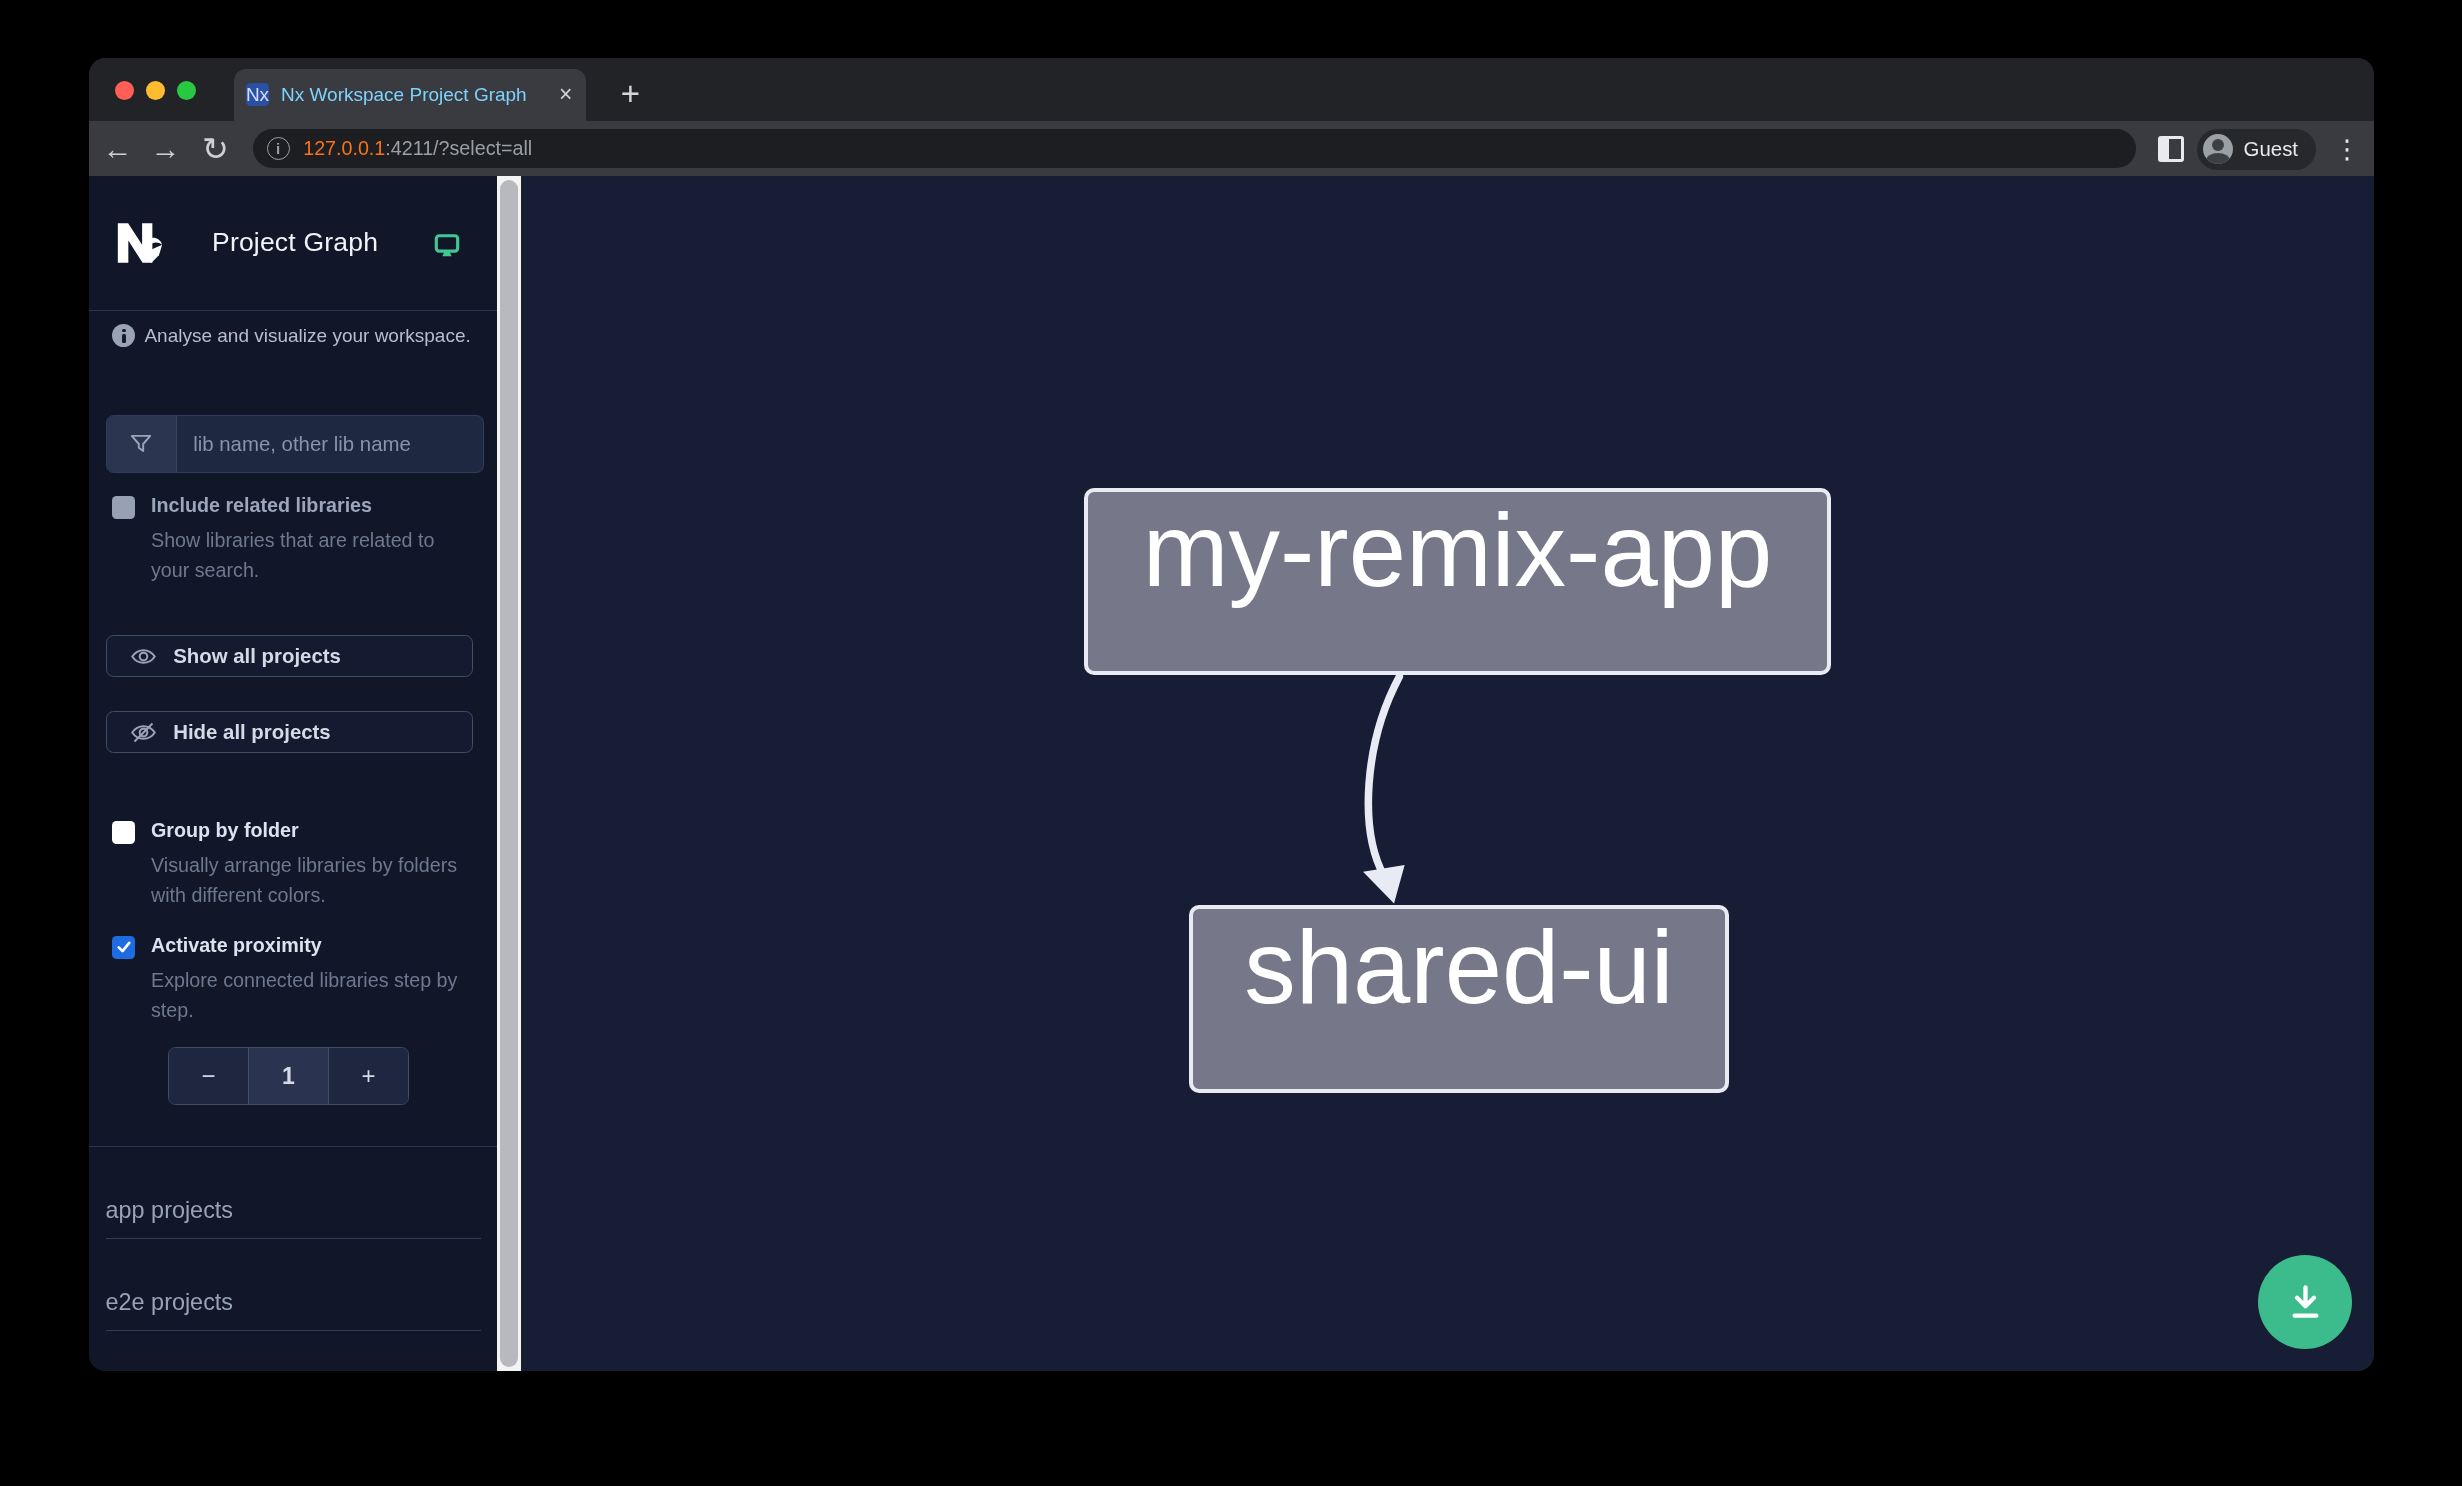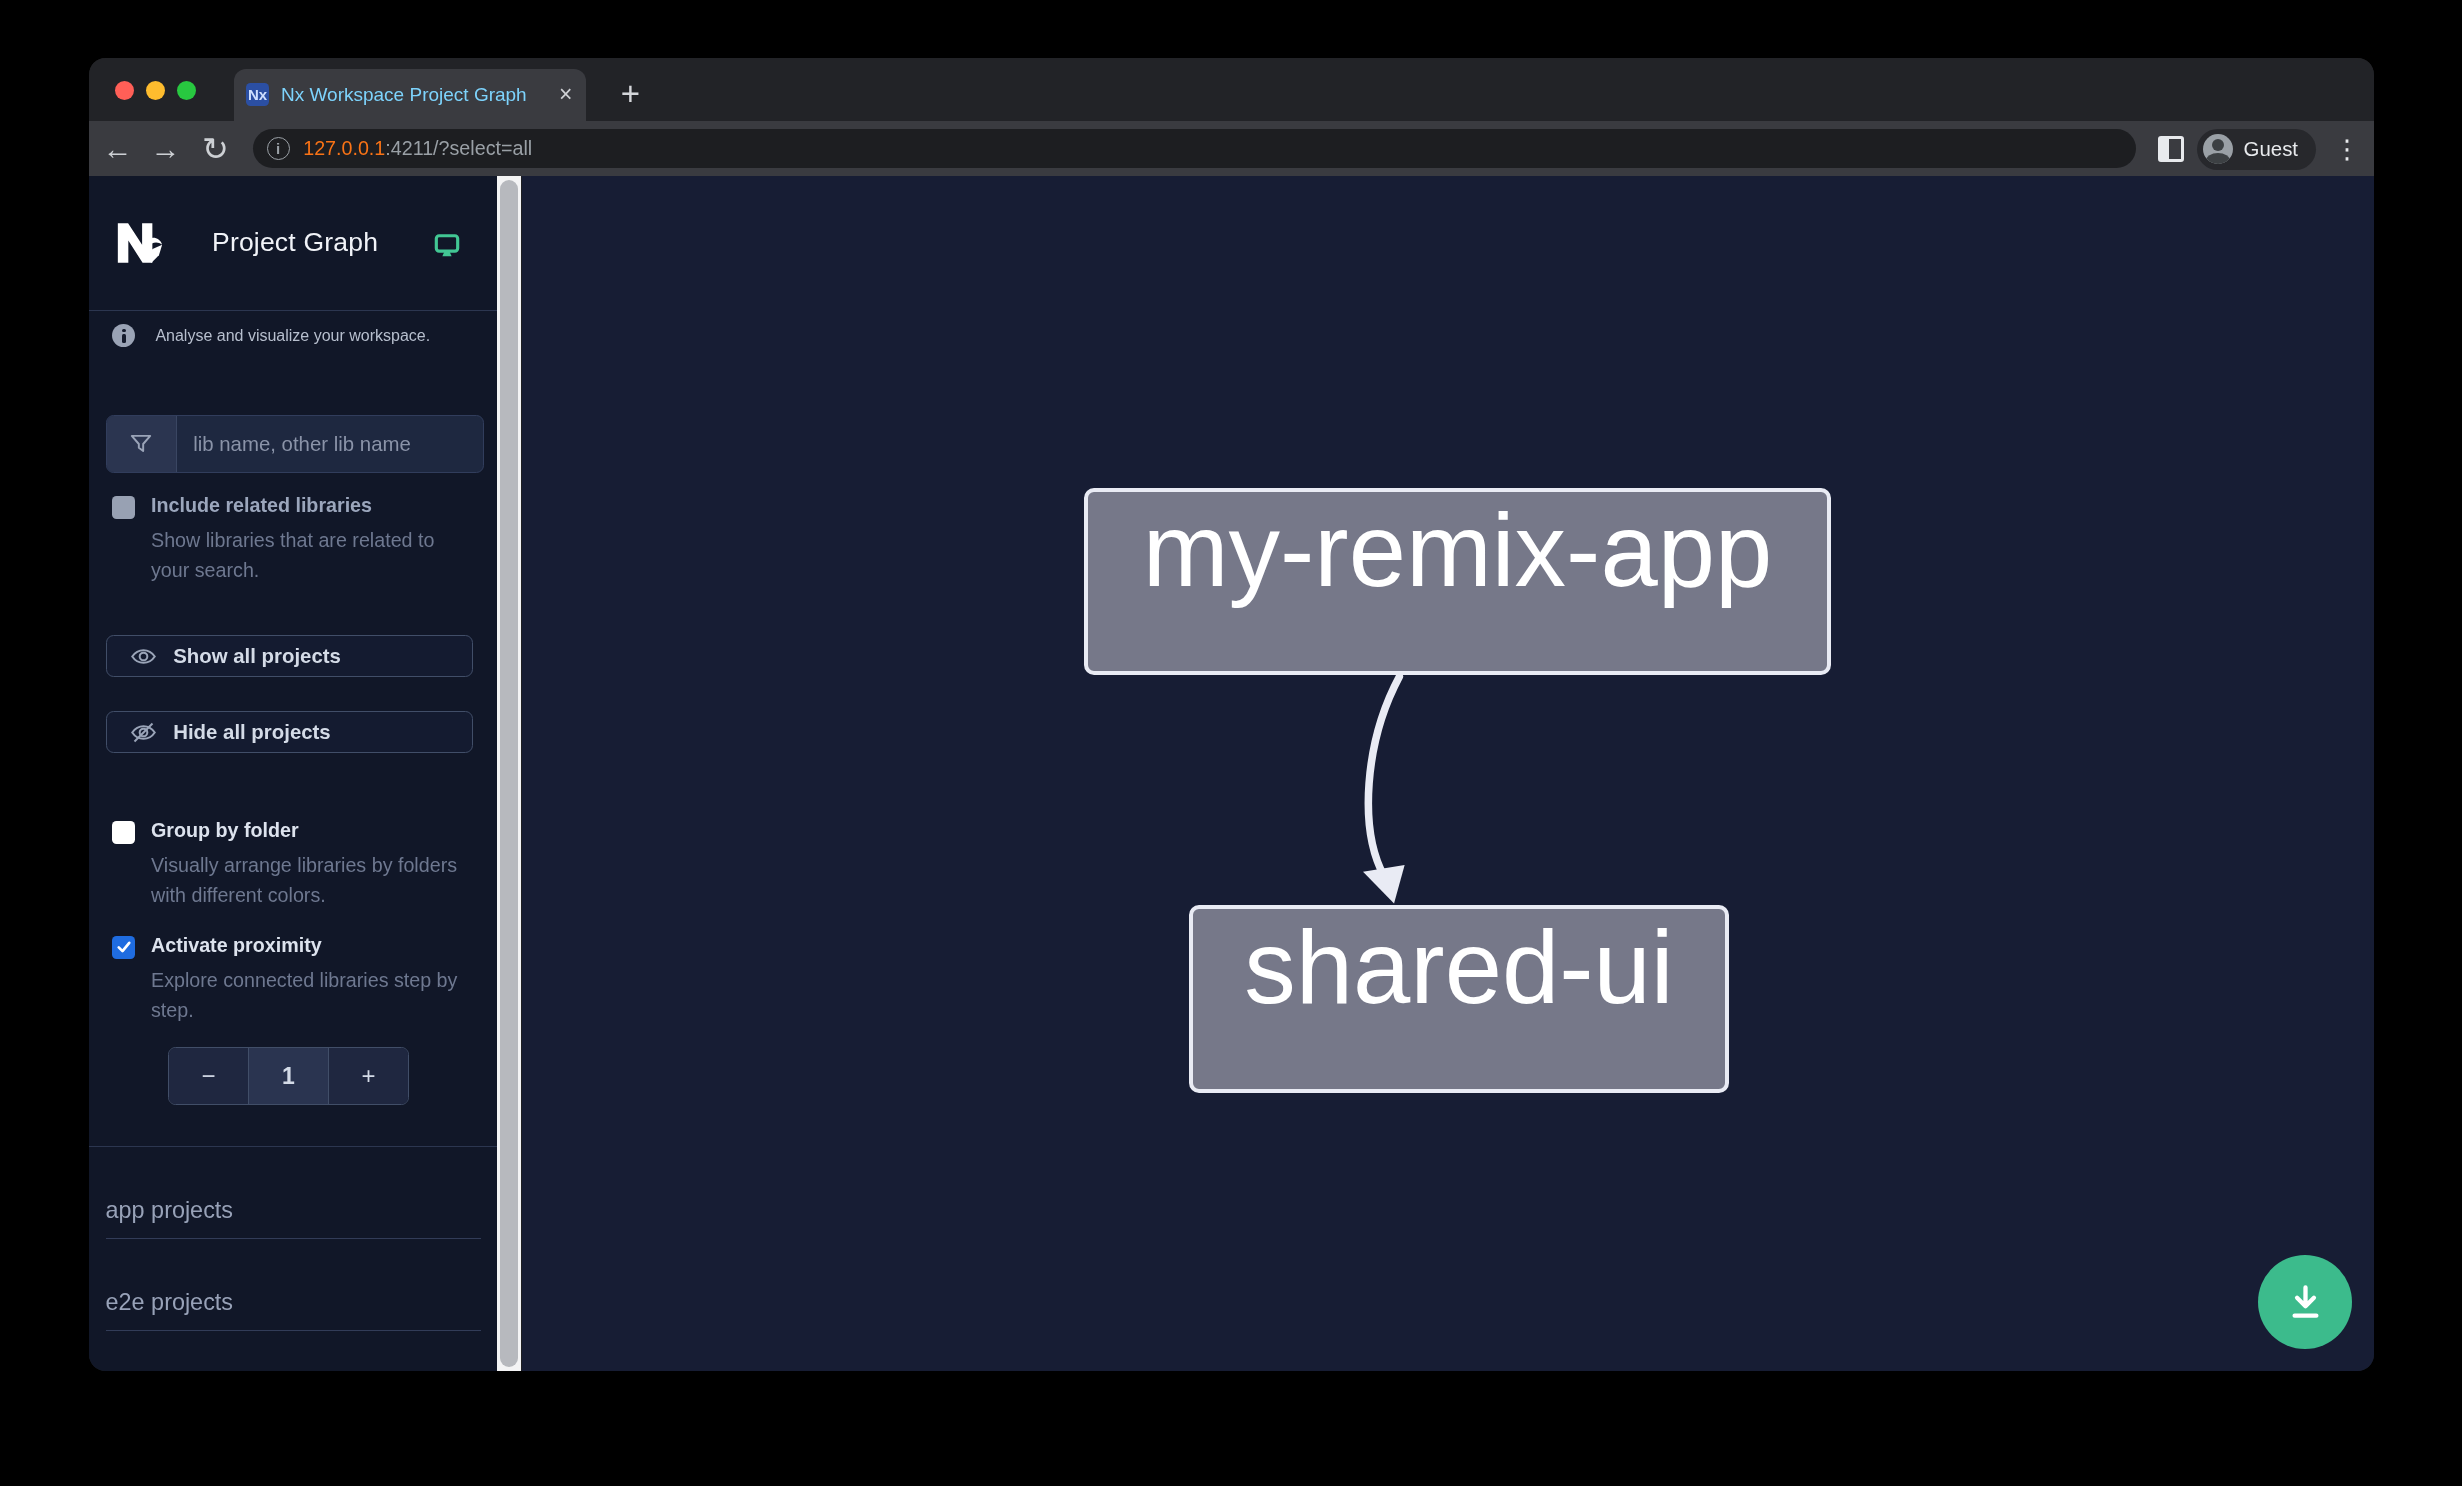--- a/index.html
+++ b/index.html
@@ -12,21 +12,21 @@
             background:#1f2023; border-radius:16.6px; overflow:hidden; }
 
   
   .tabstrip { position:absolute; left:0; top:0; width:100%; height:63px; background:#222327; }
   .traffic { position:absolute; top:23.4px; left:26px; width:91px; height:19px; }
   .tl { position:absolute; top:0; width:19px; height:19px; border-radius:50%; }
   .tl.red{ left:0; background:#ff5f57; } .tl.yellow{ left:31px; background:#febc2e; } .tl.green{ left:62px; background:#28c840; }
   .tab { position:absolute; left:145px; top:10.6px; width:352px; height:52px; background:#3a3b40;
          border-radius:12px 12px 0 0; display:flex; align-items:center; padding:0 13.6px 0 12px; }
   .favicon { width:23px; height:23px; border-radius:4.5px; background:#2b4fa3; color:#cfe0ff;
-             font-weight:bold; font-size:15px; display:flex; align-items:center; justify-content:center; flex:none; }
+             font-weight:normal; font-size:19px; display:flex; align-items:center; justify-content:center; flex:none; }
   .tab-title { color:#7dd3fc; font-size:19px; margin-left:12px; white-space:nowrap; overflow:hidden; flex:1; }
   .tab-close { color:#cfd1d5; font-size:23px; line-height:1; margin-left:7.6px; flex:none; cursor:default; }
   .newtab { position:absolute; left:522px; top:16.6px; width:39px; height:39px; color:#d4d6da;
             font-size:33px; font-weight:300; display:flex; align-items:center; justify-content:center; }
 
   
   .toolbar { position:absolute; left:0; top:63px; width:100%; height:55px; background:#3a3b40; }
   .navbtn { position:absolute; top:0; height:55px; width:45px; display:flex; align-items:center;
             justify-content:center; color:#cdd0d4; }
   .urlbar { position:absolute; left:164px; top:8.3px; width:1883px; height:39px; background:#1d1e21;
@@ -57,21 +57,21 @@
   
   .sb-header { position:absolute; left:0; top:0; width:408px; height:135px; border-bottom:1.1px solid #2c3650; }
   .nx-logo { position:absolute; left:20.4px; top:39px; width:62px; height:56px; }
   .sb-title { position:absolute; left:123px; top:51px; color:#f1f3f8; font-size:26.5px; font-weight:400; letter-spacing:0.2px; }
   .monitor-icon { position:absolute; left:345px; top:57px; width:26px; height:26px; }
 
   .info-row { position:absolute; left:23px; top:148px; width:371px; display:flex; align-items:center; }
   .info-badge { width:23.4px; height:23.4px; border-radius:50%; background:#9aa3b5; position:relative; flex:none; }
   .info-badge::before{ content:""; position:absolute; left:9.8px; top:4.5px; width:3.8px; height:3.8px; border-radius:50%; background:#141a2c; }
   .info-badge::after{ content:""; position:absolute; left:9.8px; top:9.8px; width:3.8px; height:9px; border-radius:1.5px; background:#141a2c; }
-  .info-text { color:#b7bfce; font-size:16px; margin-left:20px; }
+  .info-text { color:#b7bfce; font-size:19px; margin-left:9px; }
 
   .search { position:absolute; left:16.6px; top:239px; width:378px; height:58px; background:#1e2840;
             border:1.1px solid #313d5c; border-radius:7.6px; display:flex; overflow:hidden; }
   .search-iconcell { width:70px; background:#2b3550; border-right:1.1px solid #3a4662;
                      display:flex; align-items:center; justify-content:center; flex:none; }
   .search input { flex:1; background:transparent; border:none; outline:none; padding:0 16.6px;
                   color:#cdd5e3; font-size:20.4px; font-family:"Liberation Sans",sans-serif; }
   .search input::placeholder { color:#8a93a8; opacity:1; }
 
   .optrow { position:absolute; left:23px; width:371px; }

